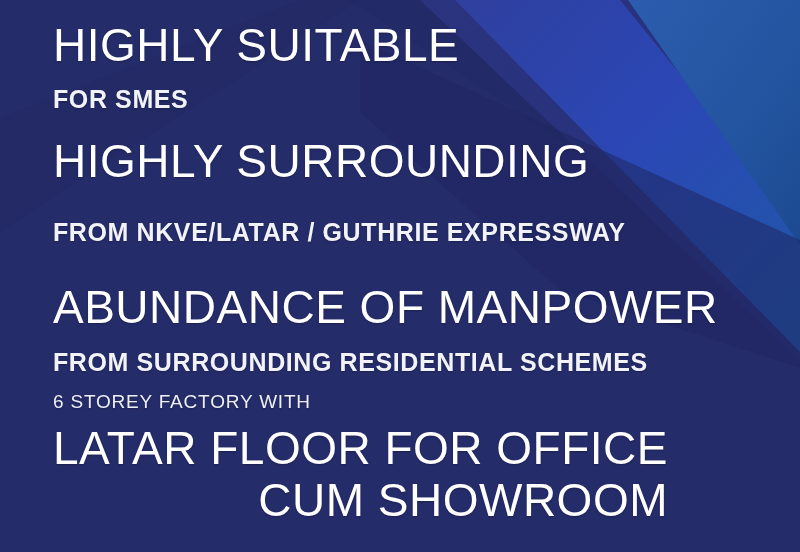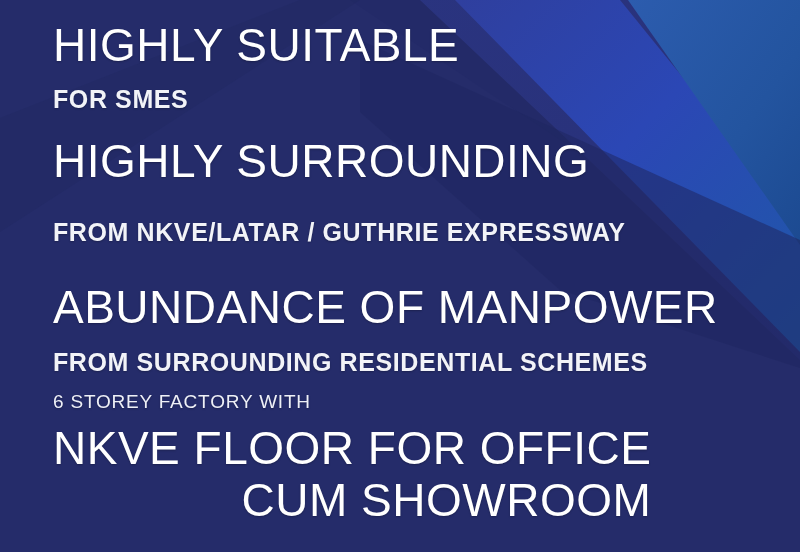--- a/index.html
+++ b/index.html
@@ -136,18 +136,18 @@
       <div class="subline">FROM NKVE/LATAR / GUTHRIE EXPRESSWAY</div>
     </div>
 
     <div class="block" id="block-manpower">
       <div class="headline lg">ABUNDANCE OF MANPOWER</div>
       <div class="subline">FROM SURROUNDING RESIDENTIAL SCHEMES</div>
     </div>
 
     <div class="block" id="block-factory">
       <div class="eyebrow">6 STOREY FACTORY WITH</div>
-      <div class="headline lg">NKVE FLOOR FOR OFFICE</div>
+      <div class="headline lg">LATAR FLOOR FOR OFFICE</div>
       <div class="headline lg">CUM SHOWROOM</div>
     </div>
 
   </div>
 </div>
 
 </body></html>

